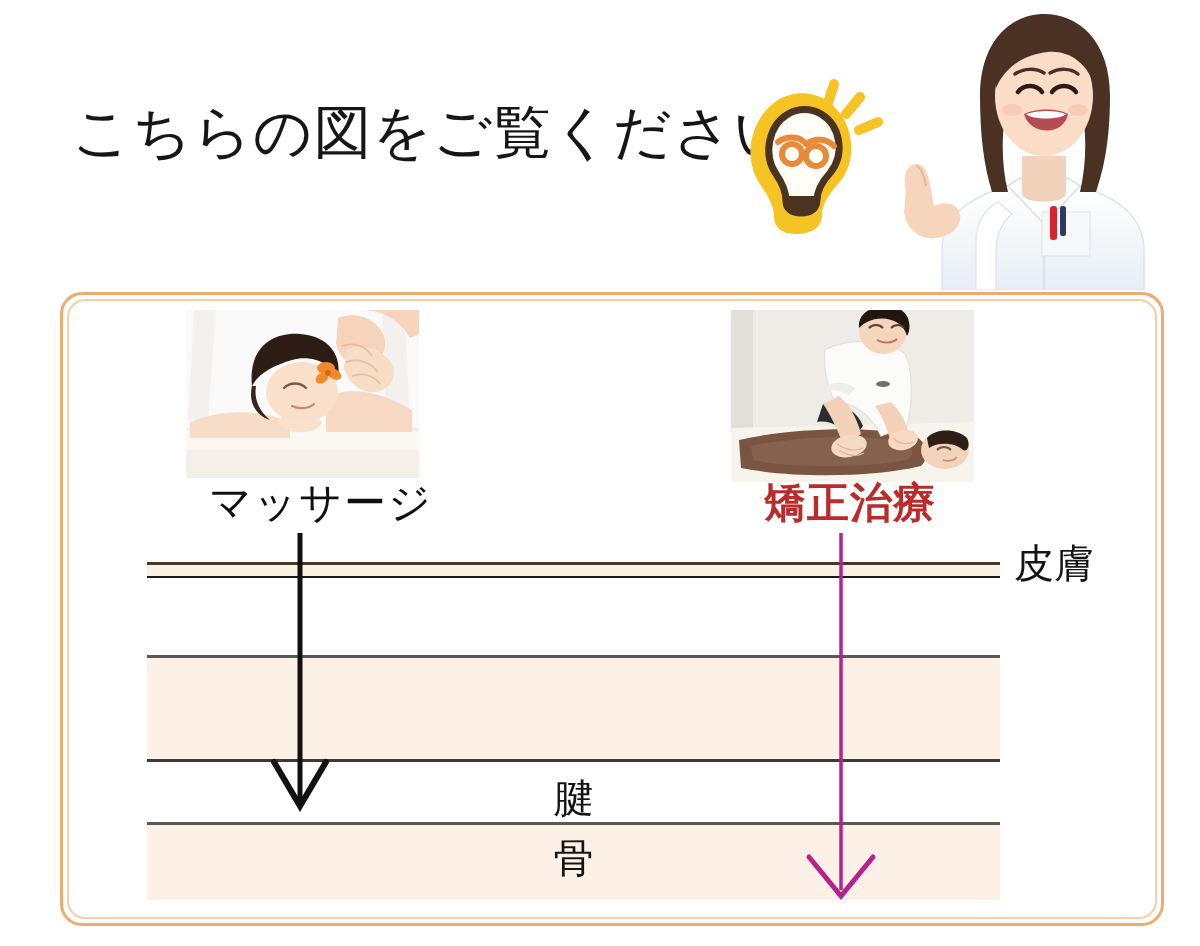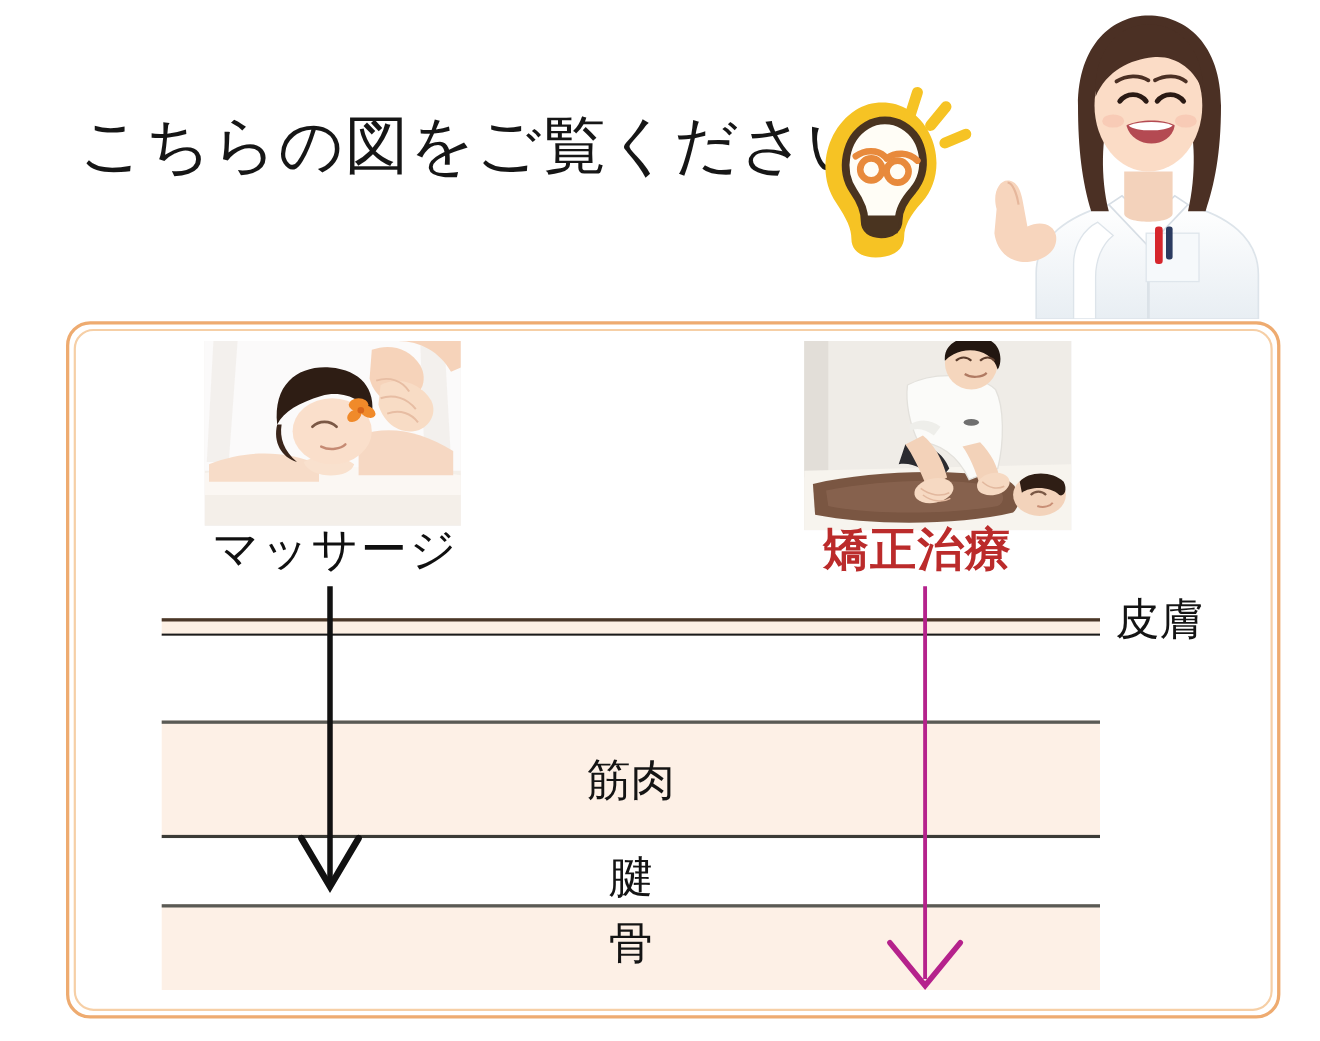--- a/index.html
+++ b/index.html
@@ -93,21 +93,22 @@
     width: 243px;
     height: 172px;
   }
 
   
   .treat-label {
     position: absolute;
     font-size: 42px;
     line-height: 1;
     white-space: nowrap;
-    font-family: Liberation Mono, monospace;
+    font-family: Liberation Sans, sans-serif;
+    margin-left: 16px;
   }
   .treat-massage {
     left: 193px;
     top: 482px;
     color: #101010;
     letter-spacing: 2px;
   }
   .treat-chiro {
     left: 748px;
     top: 482px;
@@ -393,21 +394,20 @@
   <div class="treat-label treat-massage">マッサージ</div>
   <div class="treat-label treat-chiro">矯正治療</div>
 
   <div class="layers">
     <div class="layer layer-skin"></div>
     <div class="layer layer-fat"></div>
     <div class="layer layer-muscle"></div>
     <div class="layer layer-tendon"></div>
     <div class="layer layer-bone"></div>
 
-    <div class="layer-name ln-muscle">筋肉</div>
     <div class="layer-name ln-tendon">腱</div>
     <div class="layer-name ln-bone">骨</div>
   </div>
 
   <div class="skin-label">皮膚</div>
 
   <svg class="arrows" viewBox="0 0 1200 946">
 
     <g>
       <line x1="300" y1="533" x2="300" y2="800" stroke="#111111" stroke-width="5"></line>

